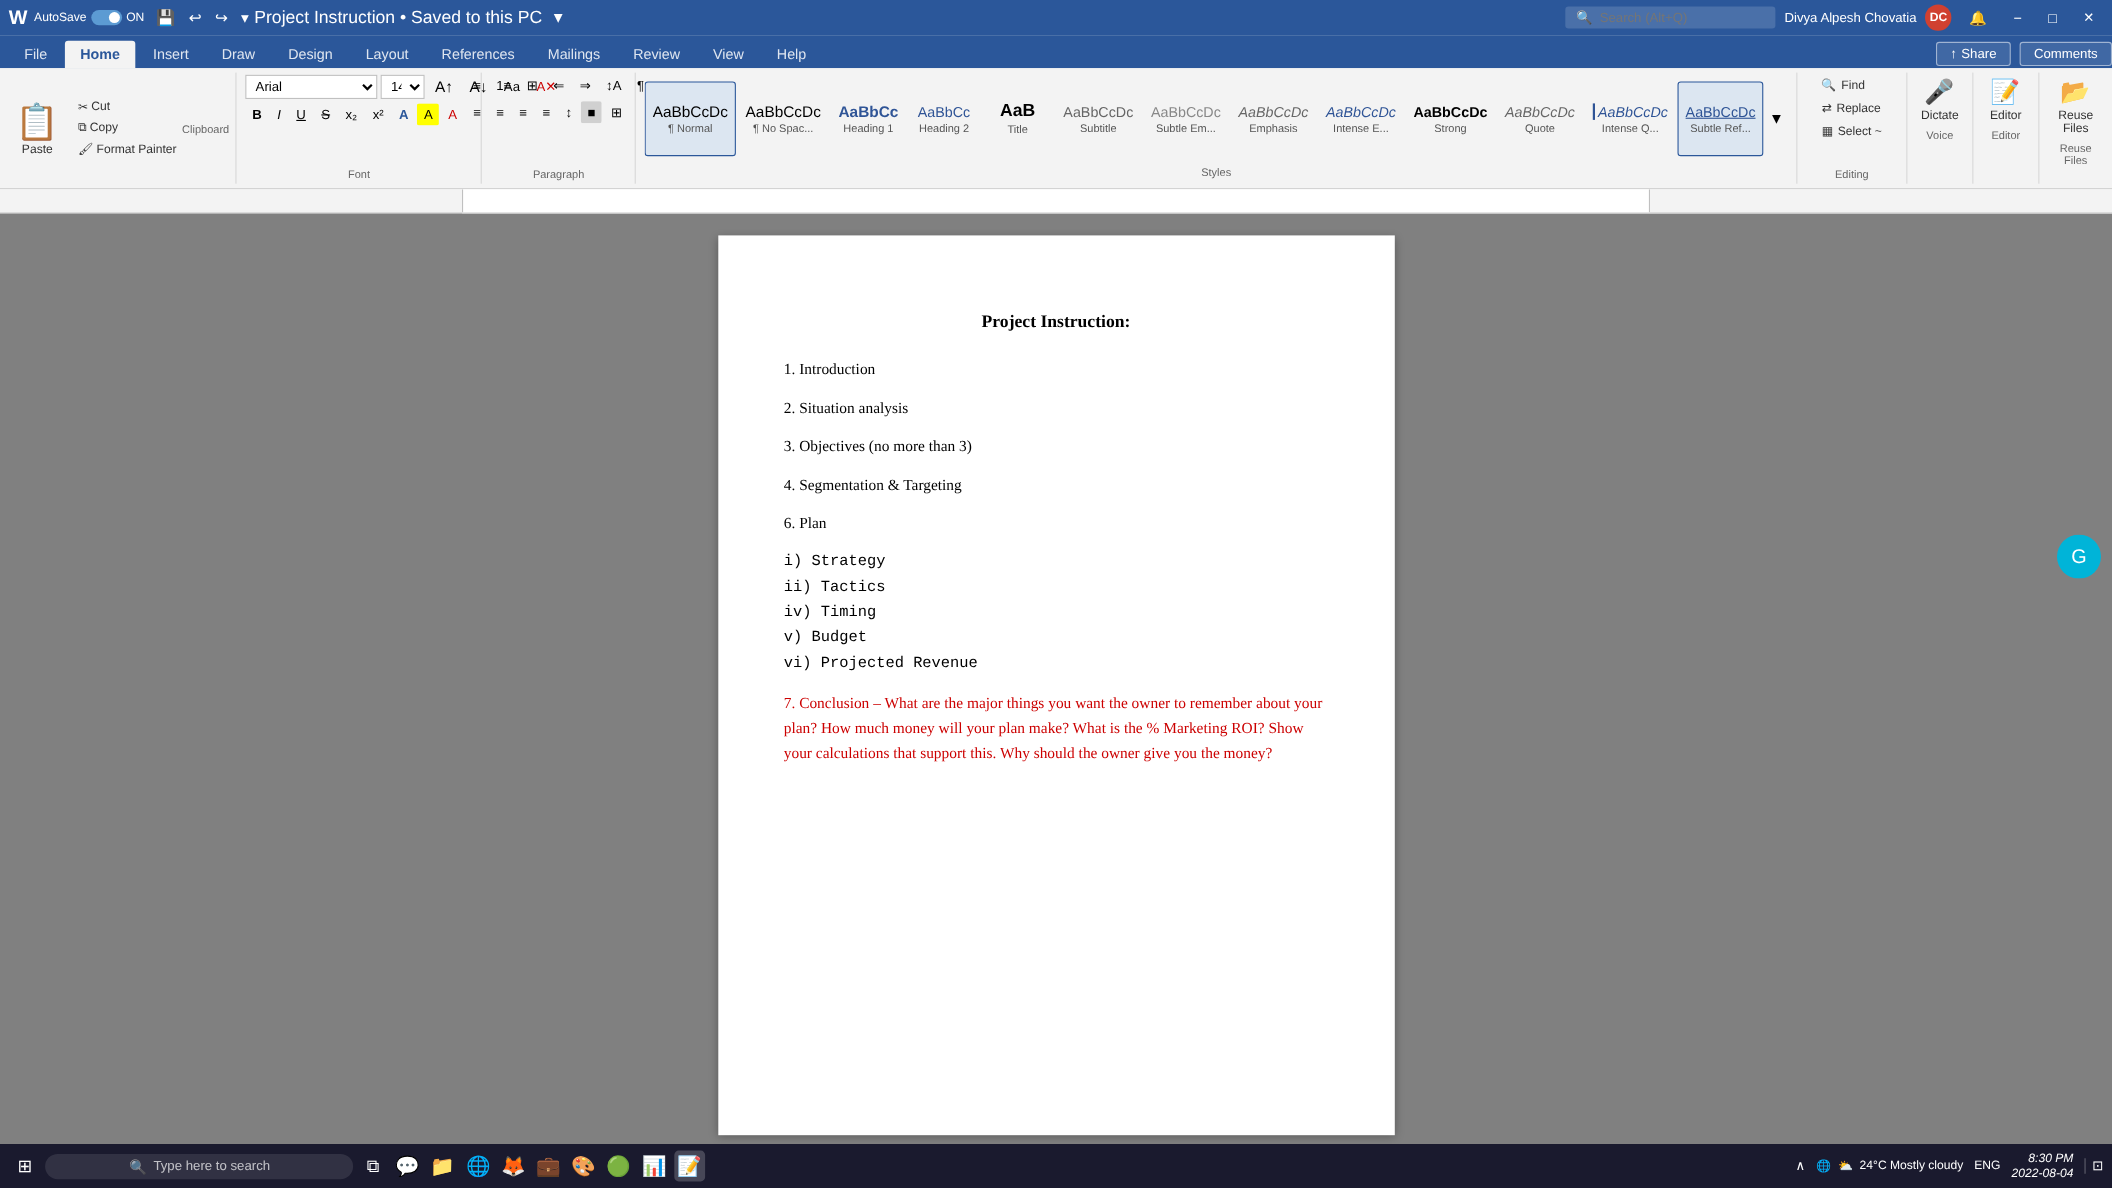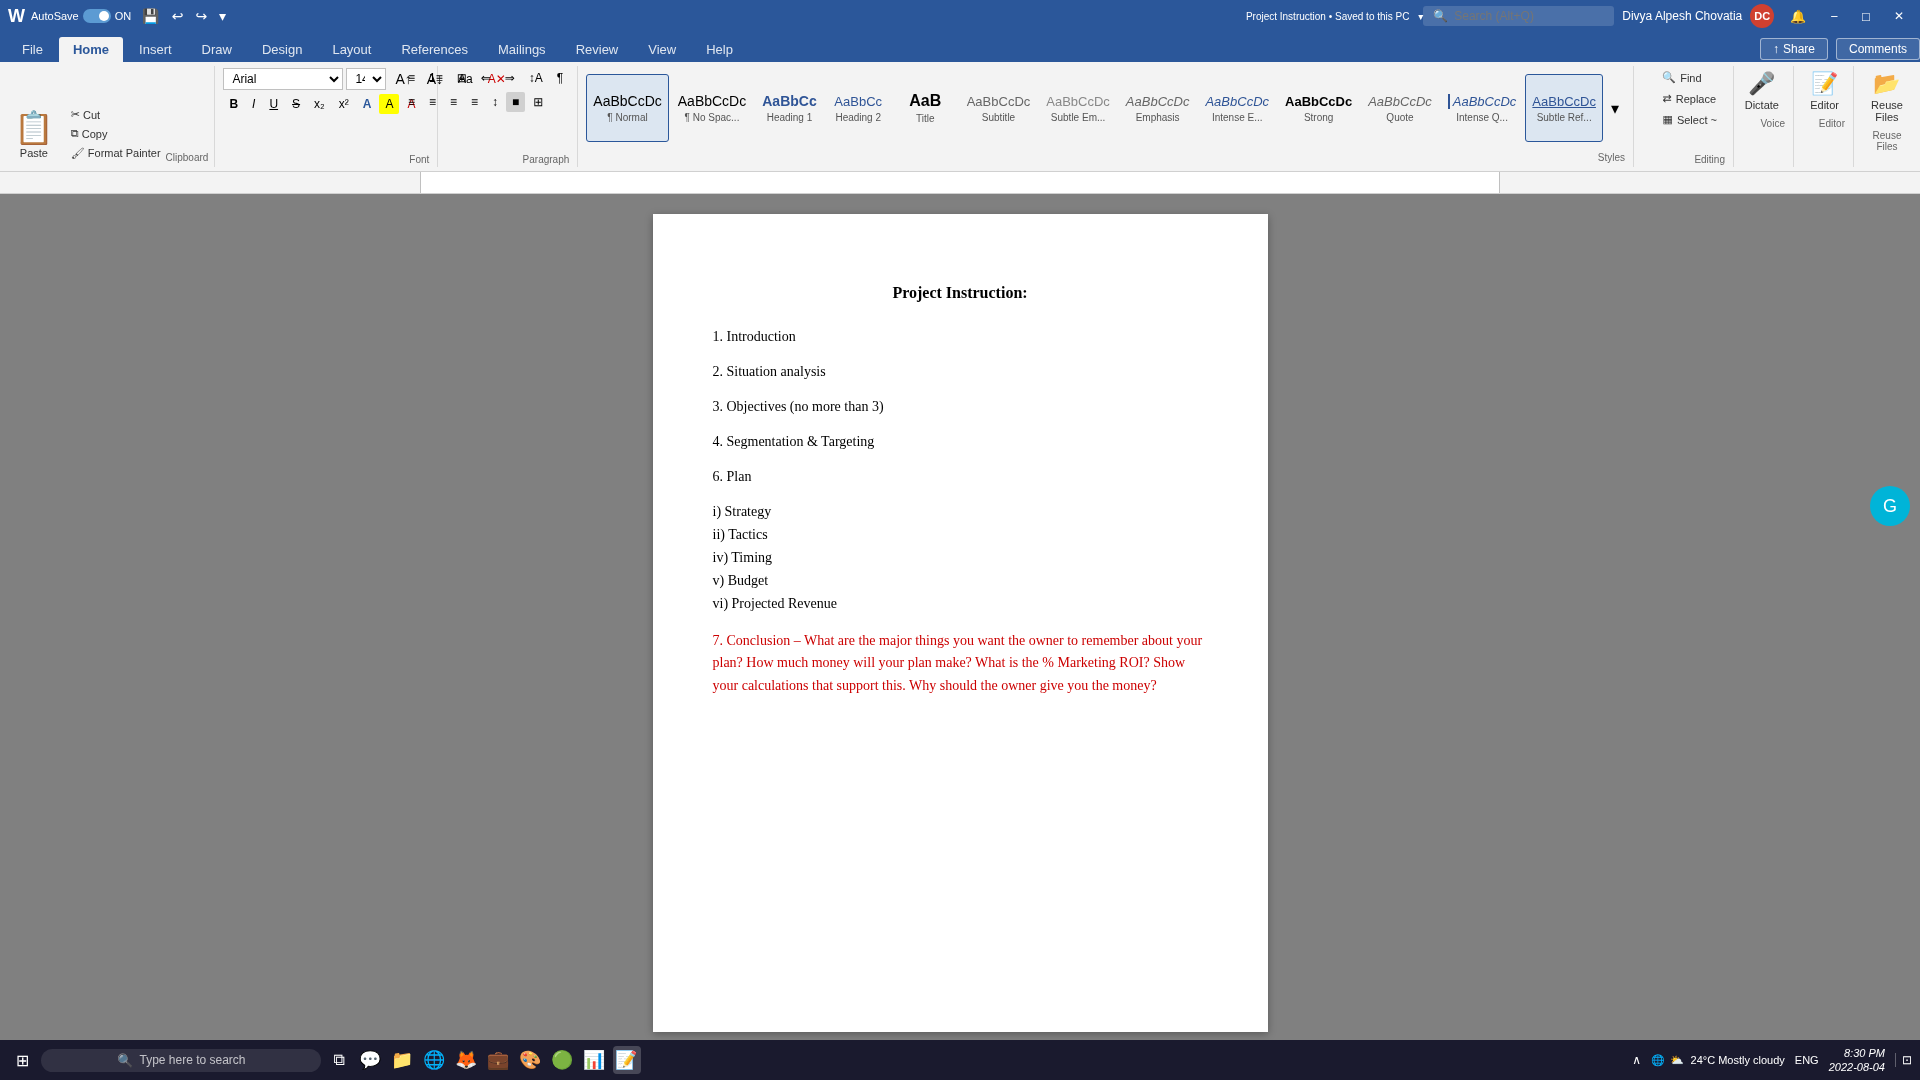--- a/index.html
+++ b/index.html
@@ -9,21 +9,21 @@
     #title-bar {
       height: 32px;
       background: #2b579a;
       display: flex;
       align-items: center;
       justify-content: space-between;
       padding: 0 8px;
       color: white;
     }
     #title-bar-left { display: flex; align-items: center; gap: 6px; font-size: 12px; }
-    #title-bar-center { flex: 1; text-align: right; font-size: 10px; color: white; }
+    #title-bar-center { flex: 1; text-align: left; font-size: 16px; color: white; }
     #title-bar-right { display: flex; align-items: center; gap: 8px; }
     .title-btn { background: transparent; border: none; color: white; cursor: pointer; font-size: 13px; padding: 2px 8px; }
     .autosave-badge { display: flex; align-items: center; gap: 4px; font-size: 11px; justify-content: center; }
     .autosave-toggle { width: 28px; height: 14px; background: #5c9bd3; border-radius: 7px; position: relative; display: inline-block; }
     .autosave-toggle::after { content: ''; position: absolute; width: 10px; height: 10px; background: white; border-radius: 50%; top: 2px; right: 2px; }
     .undo-redo { display: flex; gap: 2px; }
     .icon-btn { background: transparent; border: none; color: white; cursor: pointer; padding: 2px 5px; font-size: 14px; }
     .user-area { display: flex; align-items: center; gap: 8px; font-size: 12px; }
     .user-avatar { width: 24px; height: 24px; border-radius: 50%; background: #d04030; display: flex; align-items: center; justify-content: center; font-size: 11px; color: white; font-weight: bold; }
 
@@ -54,21 +54,21 @@
       height: 110px;
       background: #f3f3f3;
       border-bottom: 1px solid #d0d0d0;
       display: flex;
       align-items: stretch;
       padding: 4px 0;
     }
     .ribbon-group {
       display: flex;
       flex-direction: column;
-      align-items: flex-end;
+      align-items: center;
       padding: 2px 8px;
       border-right: 1px solid #d8d8d8;
       min-width: fit-content;
     }
     .ribbon-group-content {
       display: flex;
       align-items: flex-start;
       gap: 4px;
       flex: 1;
     }
@@ -266,21 +266,21 @@
       font-family: 'Times New Roman', serif;
     }
     .doc-list-item {
       font-size: 14px;
       font-family: 'Times New Roman', serif;
       margin-bottom: 14px;
       line-height: 1.5;
     }
     .doc-sub-item {
       font-size: 14px;
-      font-family: Liberation Serif, serif;
+      font-family: Liberation Mono, monospace;
       margin-bottom: 2px;
       line-height: 1.5;
     }
     .red-text {
       color: #cc0000;
       font-size: 14px;
       font-family: 'Times New Roman', serif;
       line-height: 1.6;
     }
 

